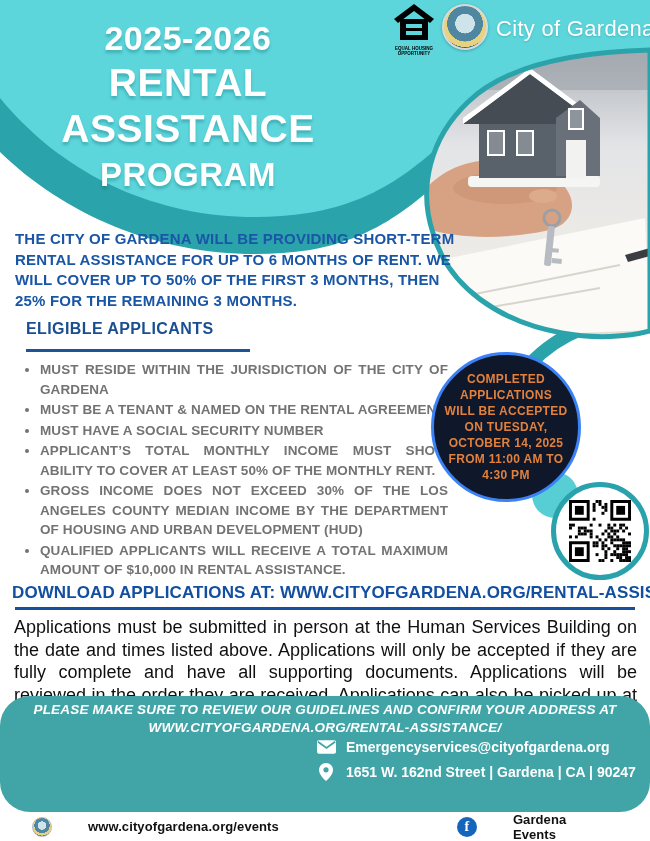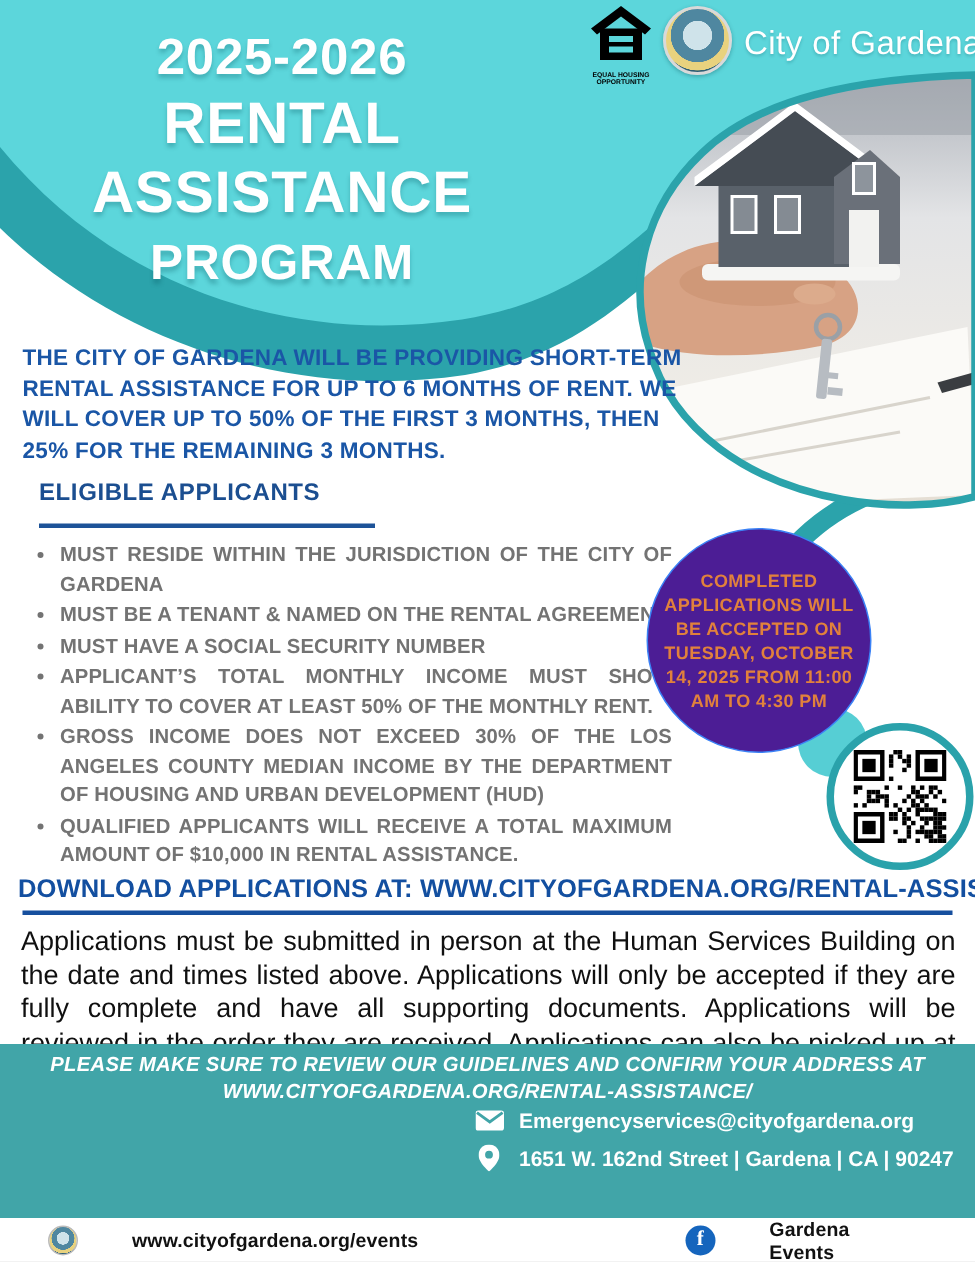--- a/index.html
+++ b/index.html
@@ -44,21 +44,21 @@
   .eligible-underline{left:26px;top:349px;width:224px;height:3px;background:#1d5398;z-index:2;}
   .bullet-list{
     left:20px;top:360px;width:428px;z-index:2;margin:0;padding:0 0 0 20px;
     color:#737373;font-weight:bold;font-size:13.5px;line-height:19.5px;
     text-align:justify;letter-spacing:.1px;
   }
   .bullet-list li{margin:0 0 1px 0;}
   
   .date-circle{
     left:431px;top:352px;width:150px;height:150px;border-radius:50%;z-index:2;
-    background:#4c1d95;border:1px solid #3b82f6;
+    background:#0f172a;border:3px solid #3b82f6;
     display:flex;align-items:center;text-align:center;
     color:#e1813c;font-weight:bold;font-size:12px;line-height:16px;
     padding:0 10px;letter-spacing:.3px;text-transform:uppercase;
   }
   .qr-deco{left:532px;top:472px;width:46px;height:46px;border-radius:50%;background:#56ced4;z-index:1;}
   .qr-badge{
     left:551px;top:482px;width:98px;height:98px;border-radius:50%;z-index:2;
     background:#ffffff;border:5px solid #2aa2ab;
     display:flex;align-items:center;justify-content:center;
   }
@@ -66,21 +66,21 @@
   .download-line{
     left:12px;top:583px;width:626px;text-align:center;z-index:2;
     color:#134fa0;font-weight:bold;font-size:17px;letter-spacing:.1px;white-space:nowrap;
   }
   .download-rule{left:15px;top:607px;width:620px;height:3px;background:#164f9e;z-index:2;}
   .submission-par{
     left:14px;top:616px;width:623px;z-index:2;
     color:#101010;font-size:18px;line-height:22.5px;text-align:justify;
   }
   
-  .teal-footer{left:0;top:696px;width:650px;height:116px;background:#41a5a8;z-index:2;}
+  .teal-footer{left:0;top:696px;width:650px;height:116px;background:#41a5a8;z-index:2;border-radius:30px;}
   .guidelines{
     position:absolute;left:10px;top:5px;width:630px;text-align:center;
     color:#ffffff;font-style:italic;font-weight:bold;font-size:13.5px;line-height:18px;letter-spacing:.2px;
   }
   .assist-note{
     position:absolute;left:22px;top:48px;width:290px;text-align:center;
     color:#ffffff;font-style:italic;font-weight:bold;font-size:12.5px;line-height:17px;letter-spacing:.2px;
   }
   .contact-col{position:absolute;left:316px;top:42px;width:320px;}
   .contact-row{display:flex;align-items:center;margin-bottom:7px;color:#ffffff;font-weight:bold;font-size:14px;}

